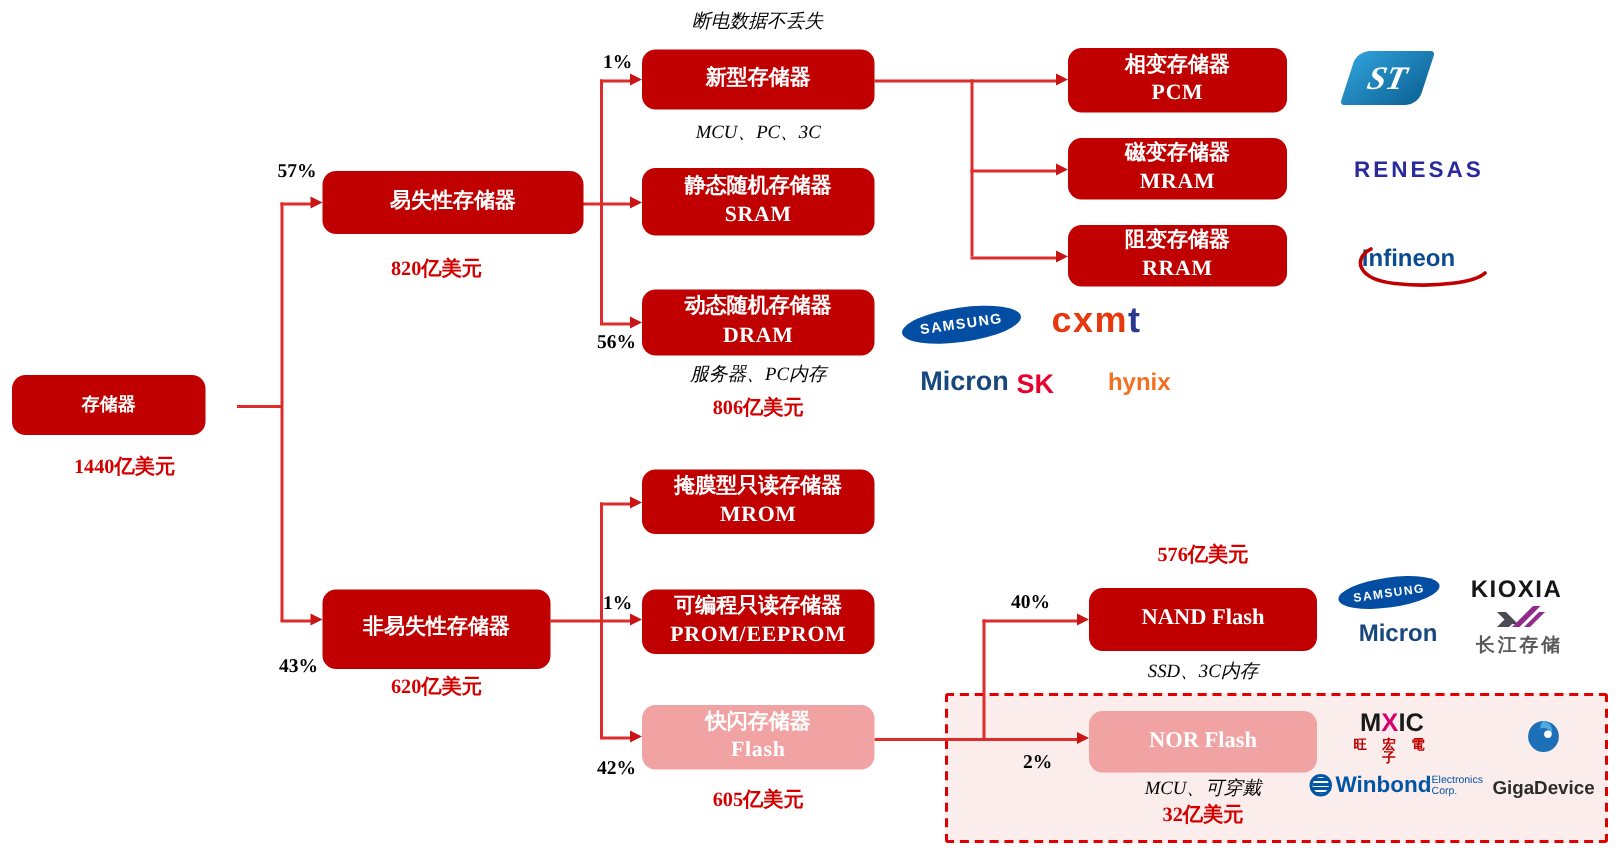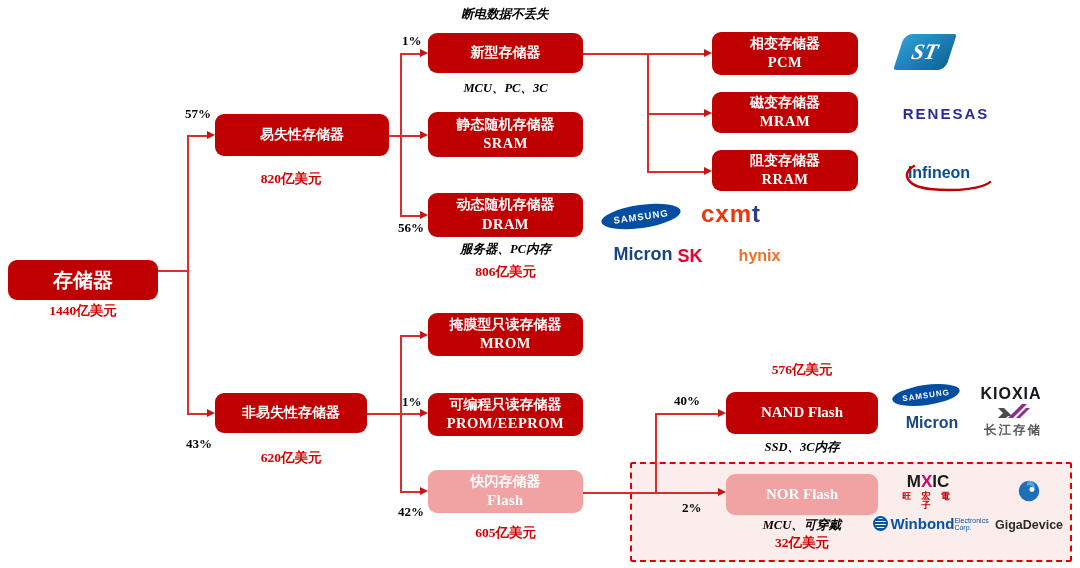--- a/index.html
+++ b/index.html
@@ -12,21 +12,21 @@
   .box .sub { font-size:14.5px; letter-spacing:.5px; }
   .box.pink { background:#F1A3A3; }
 
   .hl { position:absolute; height:1.5px; background:#DD2C2C; }
   .vl { position:absolute; width:1.5px;  background:#DD2C2C; }
   .ar { position:absolute; width:0; height:0; border-top:4.5px solid transparent;
         border-bottom:4.5px solid transparent; border-left:8px solid #C81414; }
 
   .pct   { position:absolute; font-weight:700; font-size:13px; color:#000; }
   .money { position:absolute; font-weight:700; font-size:13.5px; color:#D40000; text-align:center; }
-  .note  { position:absolute; font-weight:700; font-style:italic; font-size:12.5px; color:#000; text-align:center; }
+  .note  { position:absolute; font-weight:400; font-style:italic; font-size:12.5px; color:#000; text-align:center; }
 
   .dashedbox { position:absolute; left:630px; top:462px; width:442px; height:100px;
                background:#FCEDED; border:2.5px dashed #E00000; border-radius:2px; }
 
   .logo { position:absolute; display:flex; align-items:center; justify-content:center; }
 
   
   .st-shape { width:52px; height:36px; background:linear-gradient(135deg,#2FA0D8,#0D6296);
               transform:skewX(-18deg); border-radius:8px 3px 8px 3px;
               display:flex; align-items:center; justify-content:center; }
@@ -119,29 +119,29 @@
   <div class="hl" style="left:400px;top:491px;width:21px"></div>
   <div class="ar" style="left:420px;top:487px"></div>
 
   <div class="hl" style="left:583px;top:492px;width:73px"></div>
   <div class="vl" style="left:655px;top:413px;height:79px"></div>
   <div class="hl" style="left:655px;top:413px;width:64px"></div>
   <div class="ar" style="left:718px;top:409px"></div>
   <div class="hl" style="left:655px;top:492px;width:64px"></div>
   <div class="ar" style="left:718px;top:488px"></div>
 
-  <div class="box" style="left:8px;top:260px;width:150px;height:40px;font-size:20px">
+  <div class="box" style="left:8px;top:250px;width:129px;height:40px;font-size:12px">
     <span>存储器</span>
   </div>
 
   <div class="box" style="left:215px;top:114px;width:174px;height:42px">
     <span>易失性存储器</span>
   </div>
 
-  <div class="box" style="left:215px;top:393px;width:152px;height:40px">
+  <div class="box" style="left:215px;top:393px;width:152px;height:53px">
     <span>非易失性存储器</span>
   </div>
 
   <div class="box" style="left:428px;top:33px;width:155px;height:40px">
     <span>新型存储器</span>
   </div>
 
   <div class="box" style="left:428px;top:112px;width:155px;height:45px">
     <span>静态随机存储器</span>
     <span class="sub">SRAM</span>

